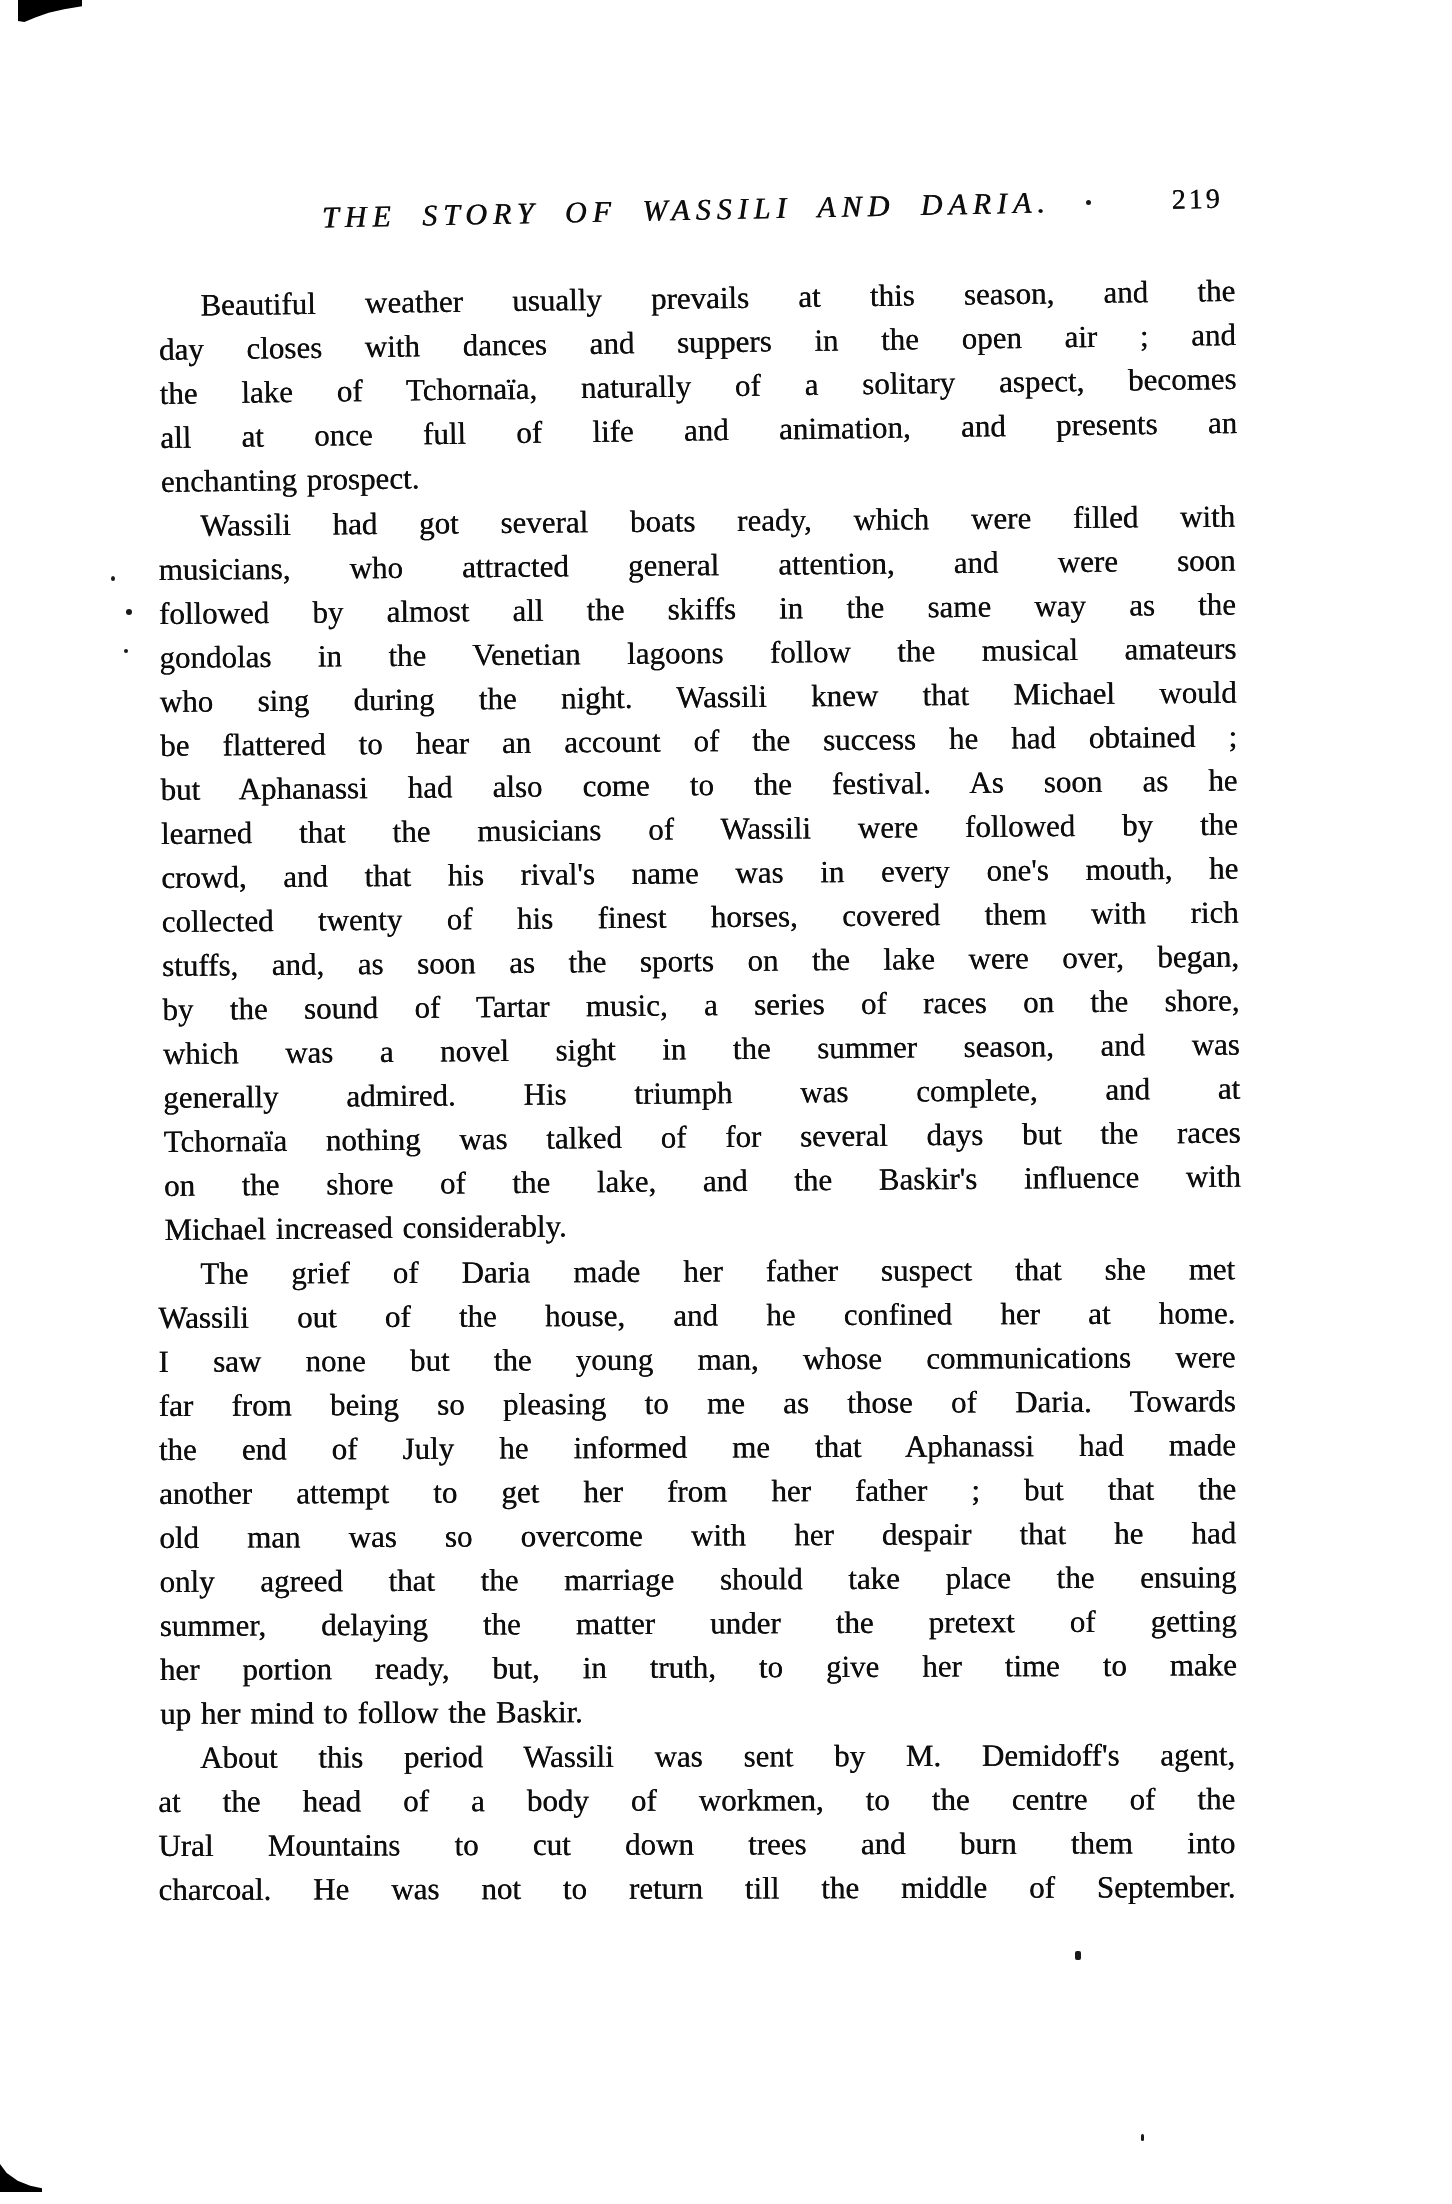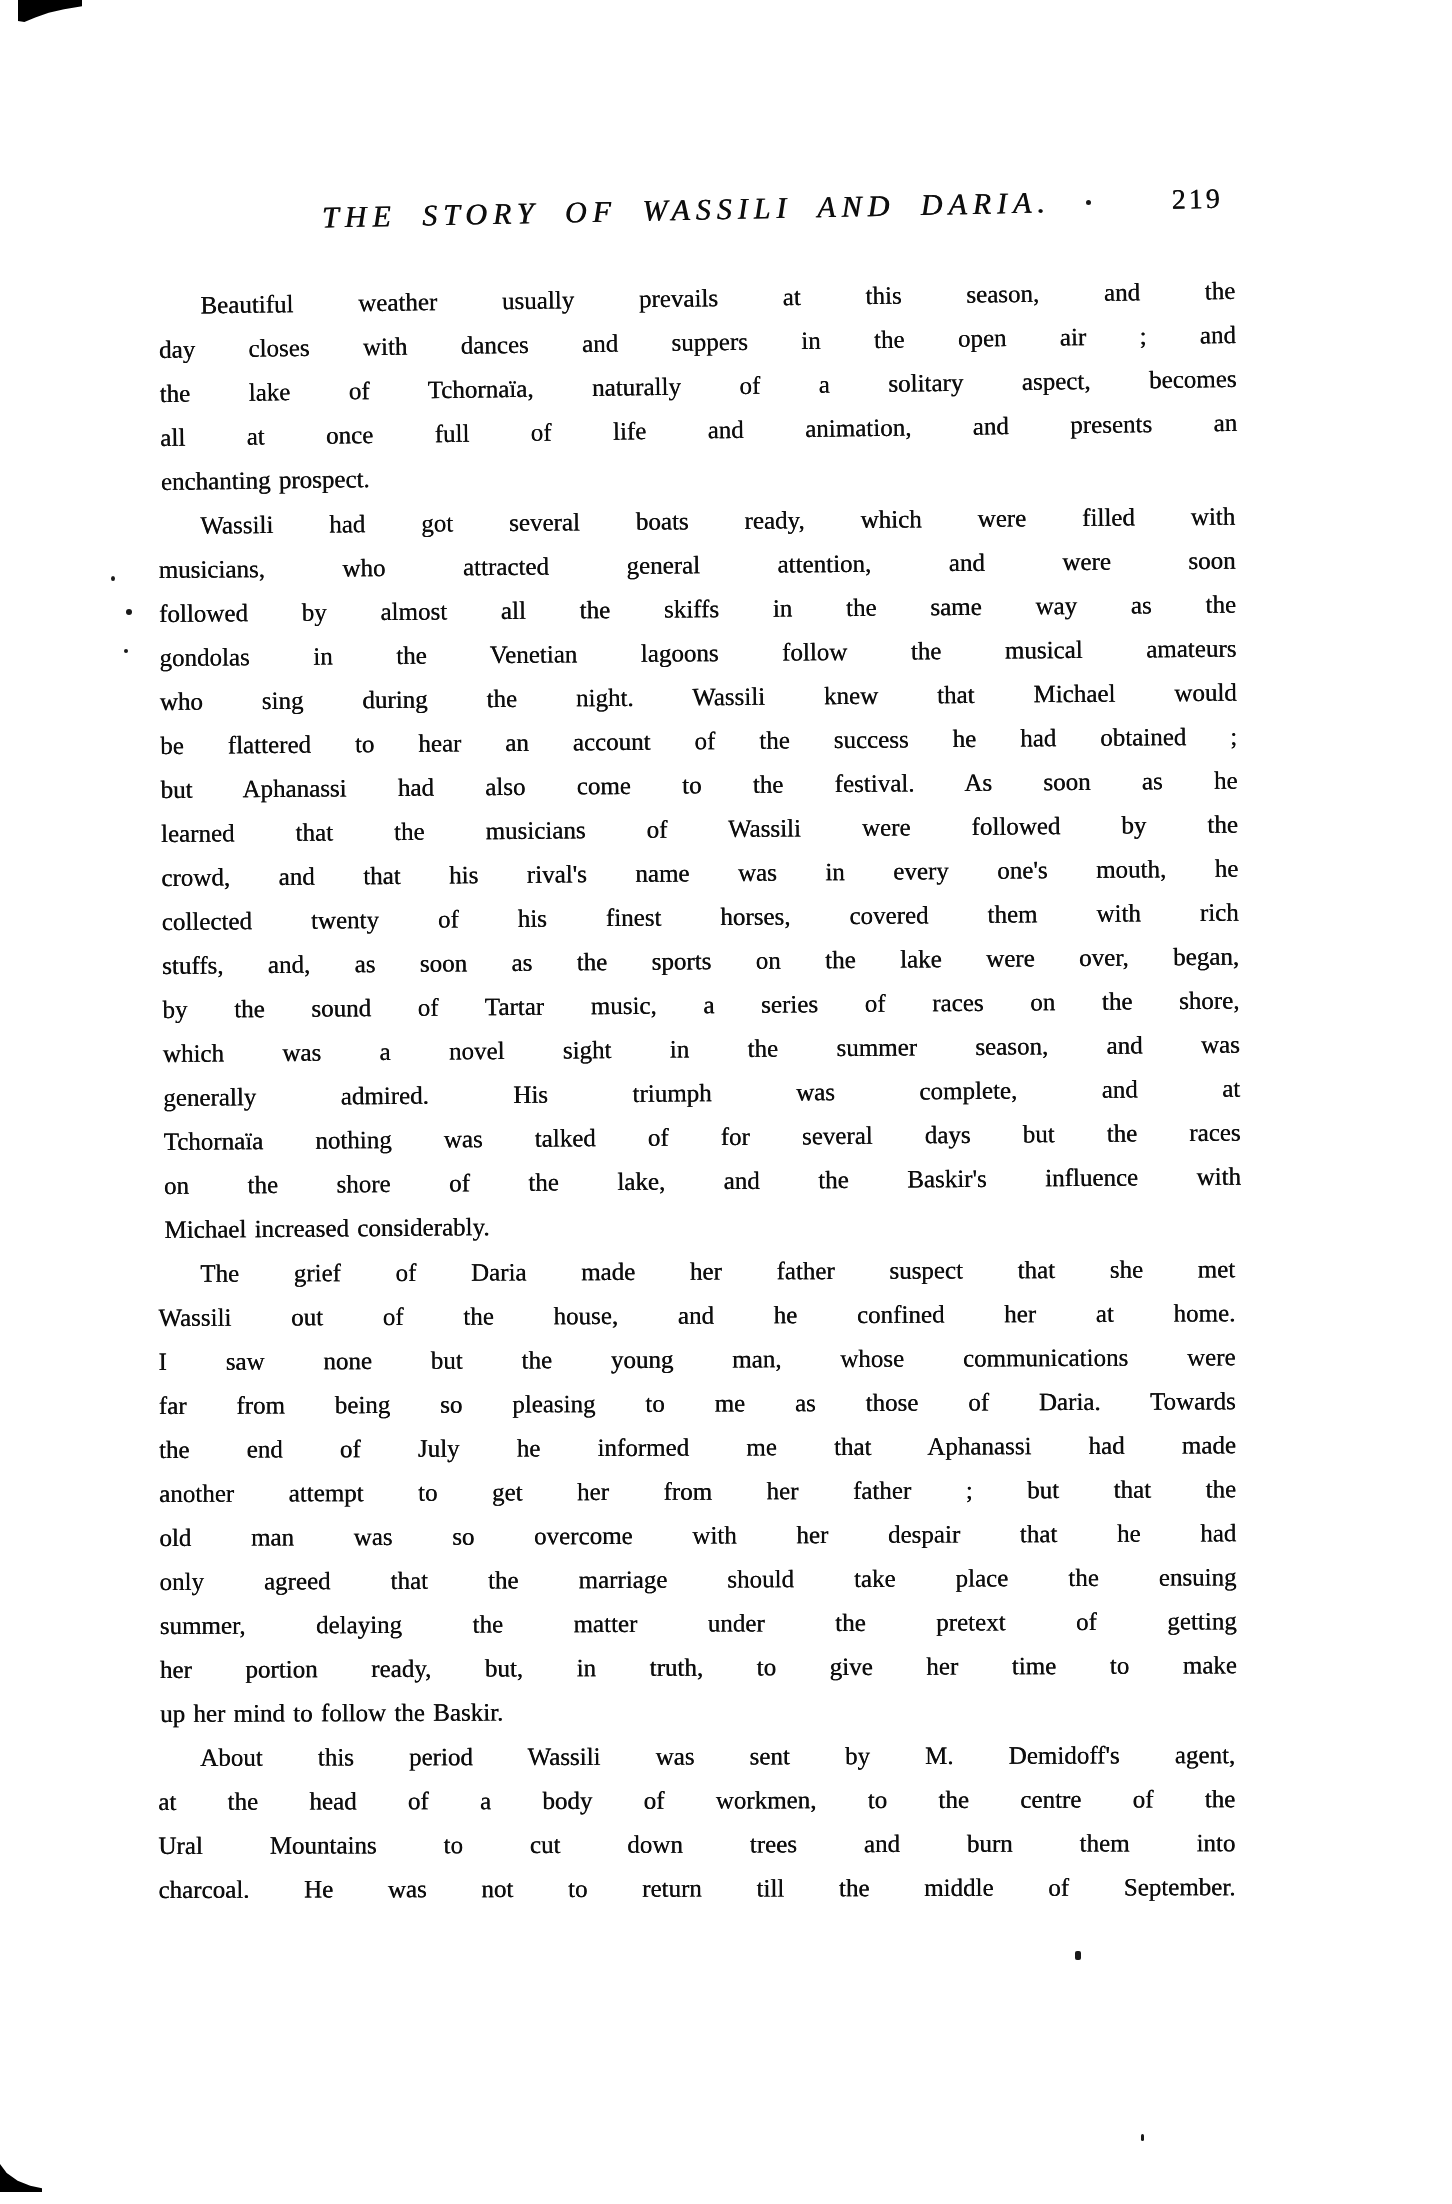--- a/index.html
+++ b/index.html
@@ -46,21 +46,21 @@
     font-size: 28px;
     letter-spacing: 3px;
     text-shadow: 0.4px 0 0 currentColor;
   }
   
   .textbody {
     position: absolute;
     top: 284px;
     left: 158px;
     width: 1077px;
-    font-size: 25px;
+    font-size: 31px;
     line-height: 44px;
     word-spacing: 2px;
     text-shadow: 0.35px 0 0 currentColor;
   }
   .para:nth-child(1) { transform: rotate(-0.8deg);  transform-origin: left top; }
   .para:nth-child(2) { transform: rotate(-0.5deg);  transform-origin: left top; }
   .para:nth-child(3) { transform: rotate(-0.25deg); transform-origin: left top; }
   .para:nth-child(4) { transform: rotate(-0.15deg); transform-origin: left top; }
   .line {
     height: 44px;

